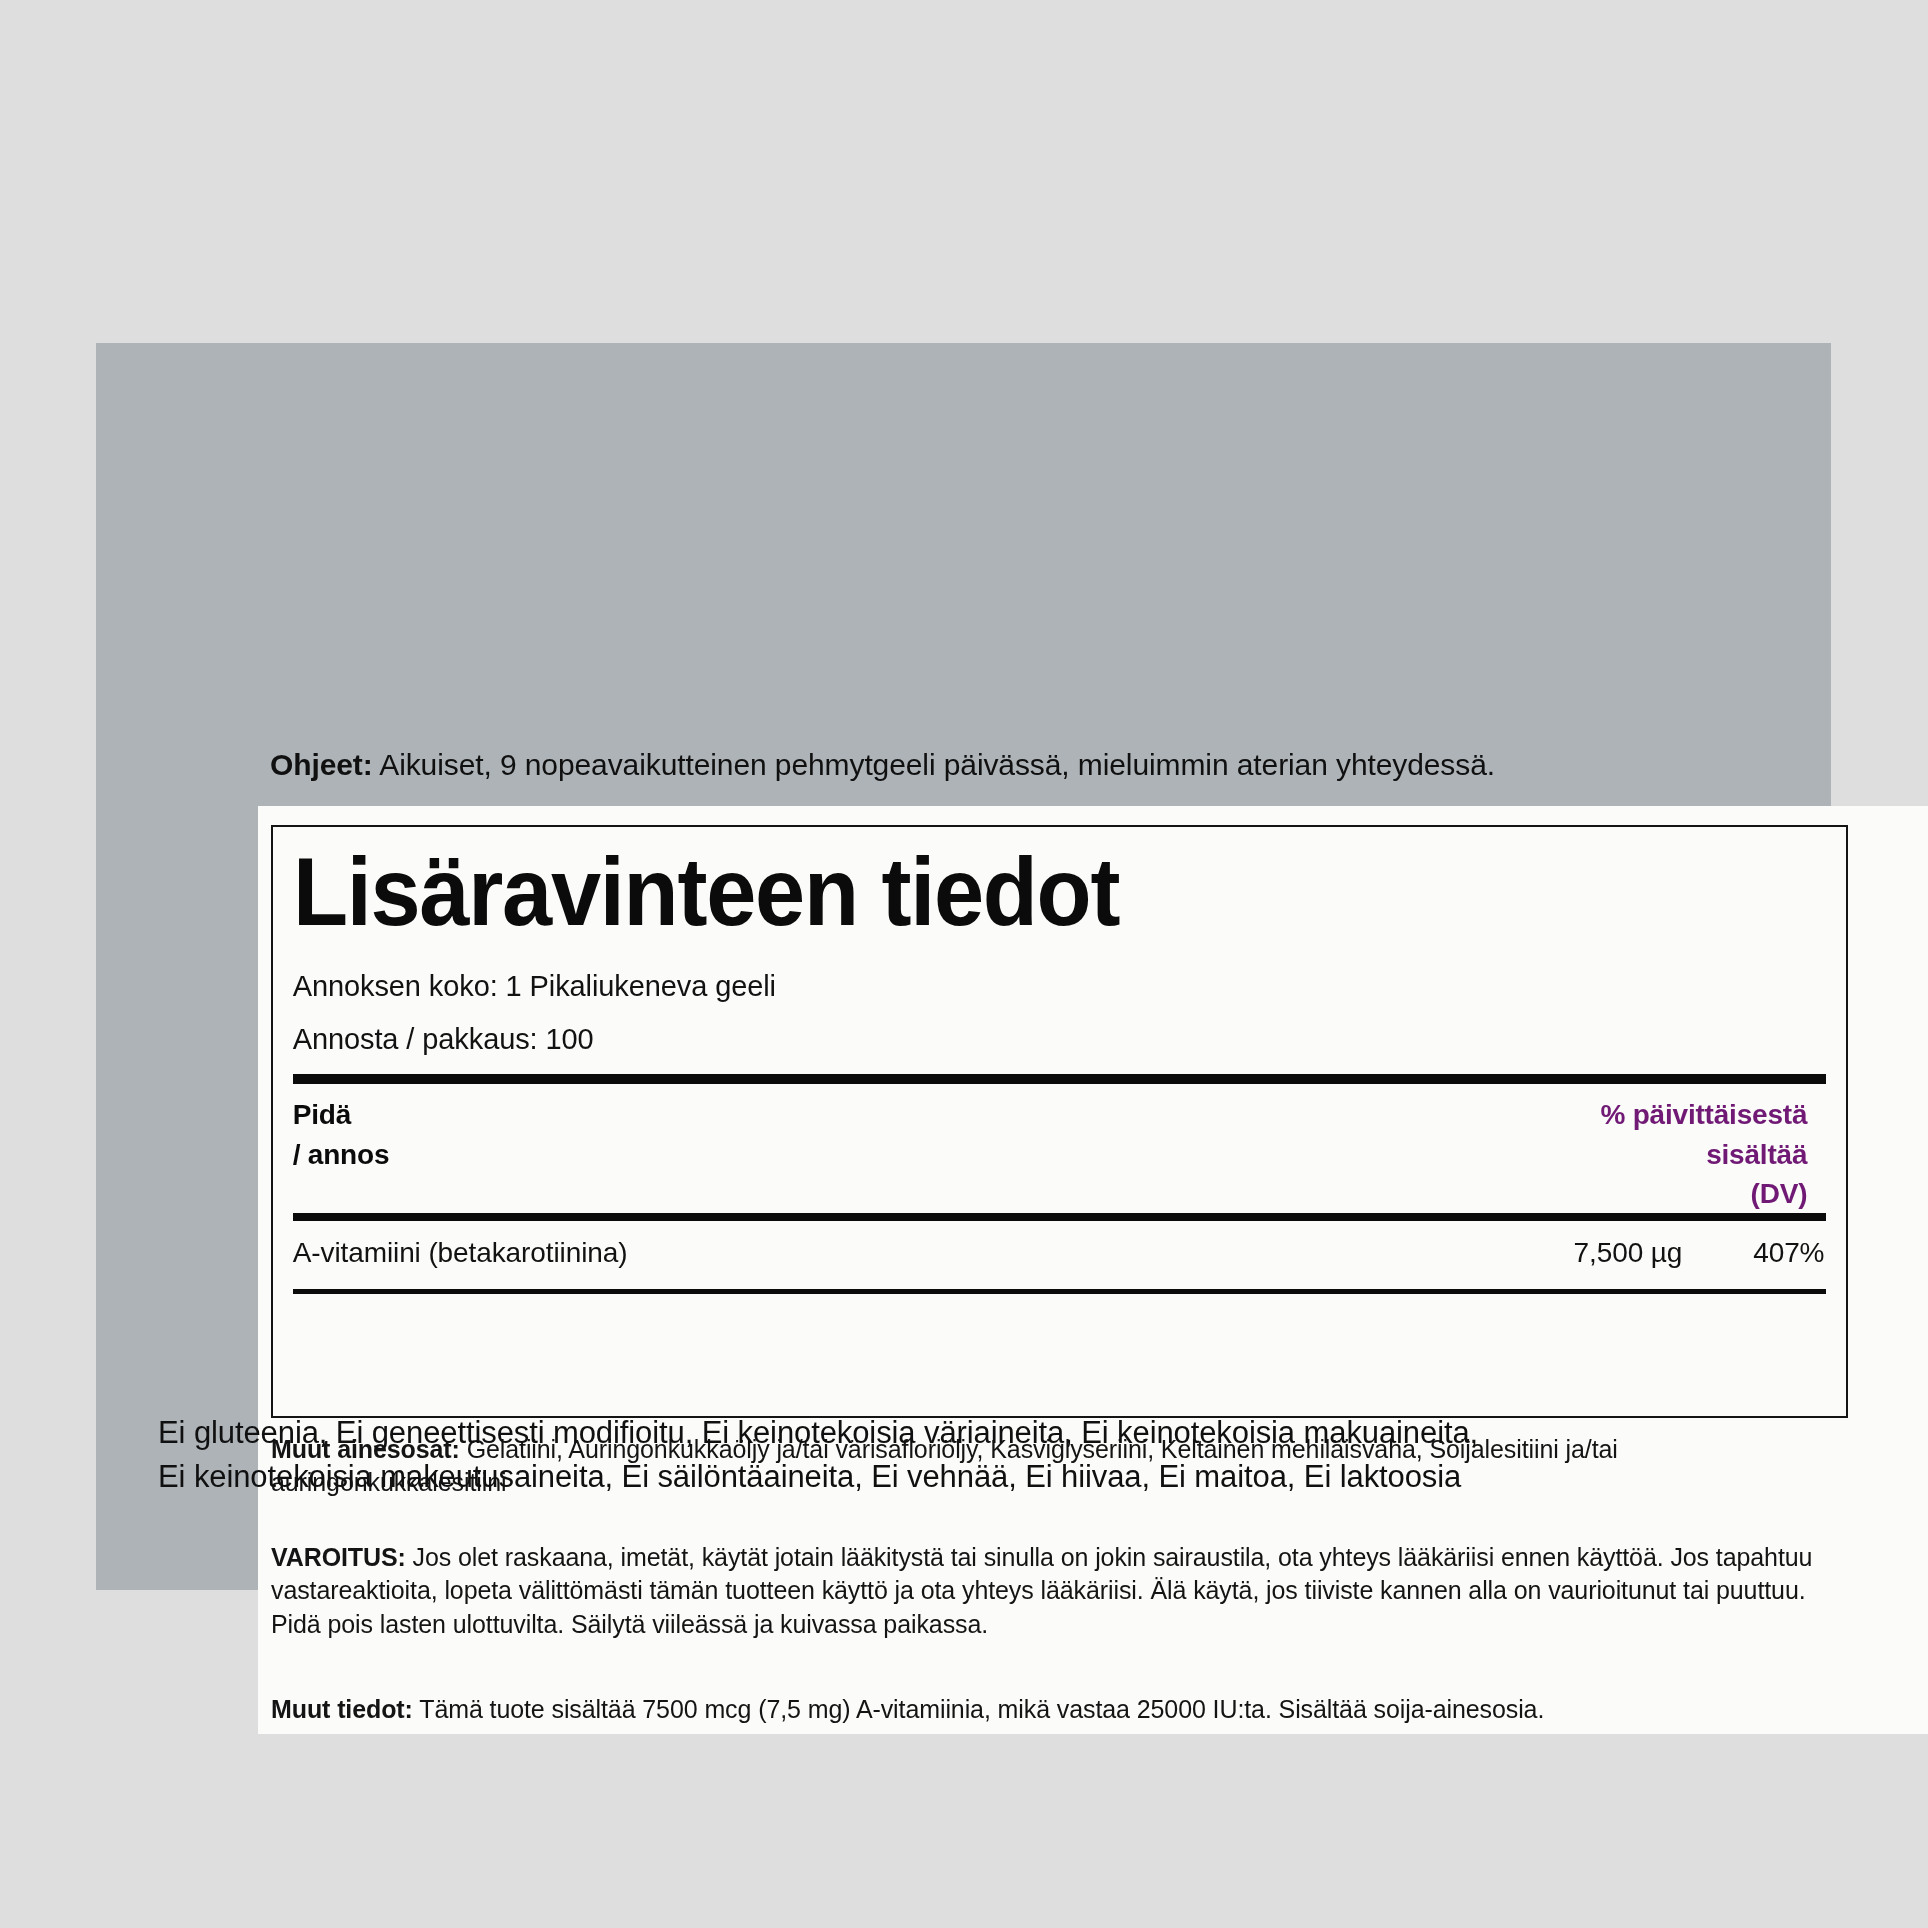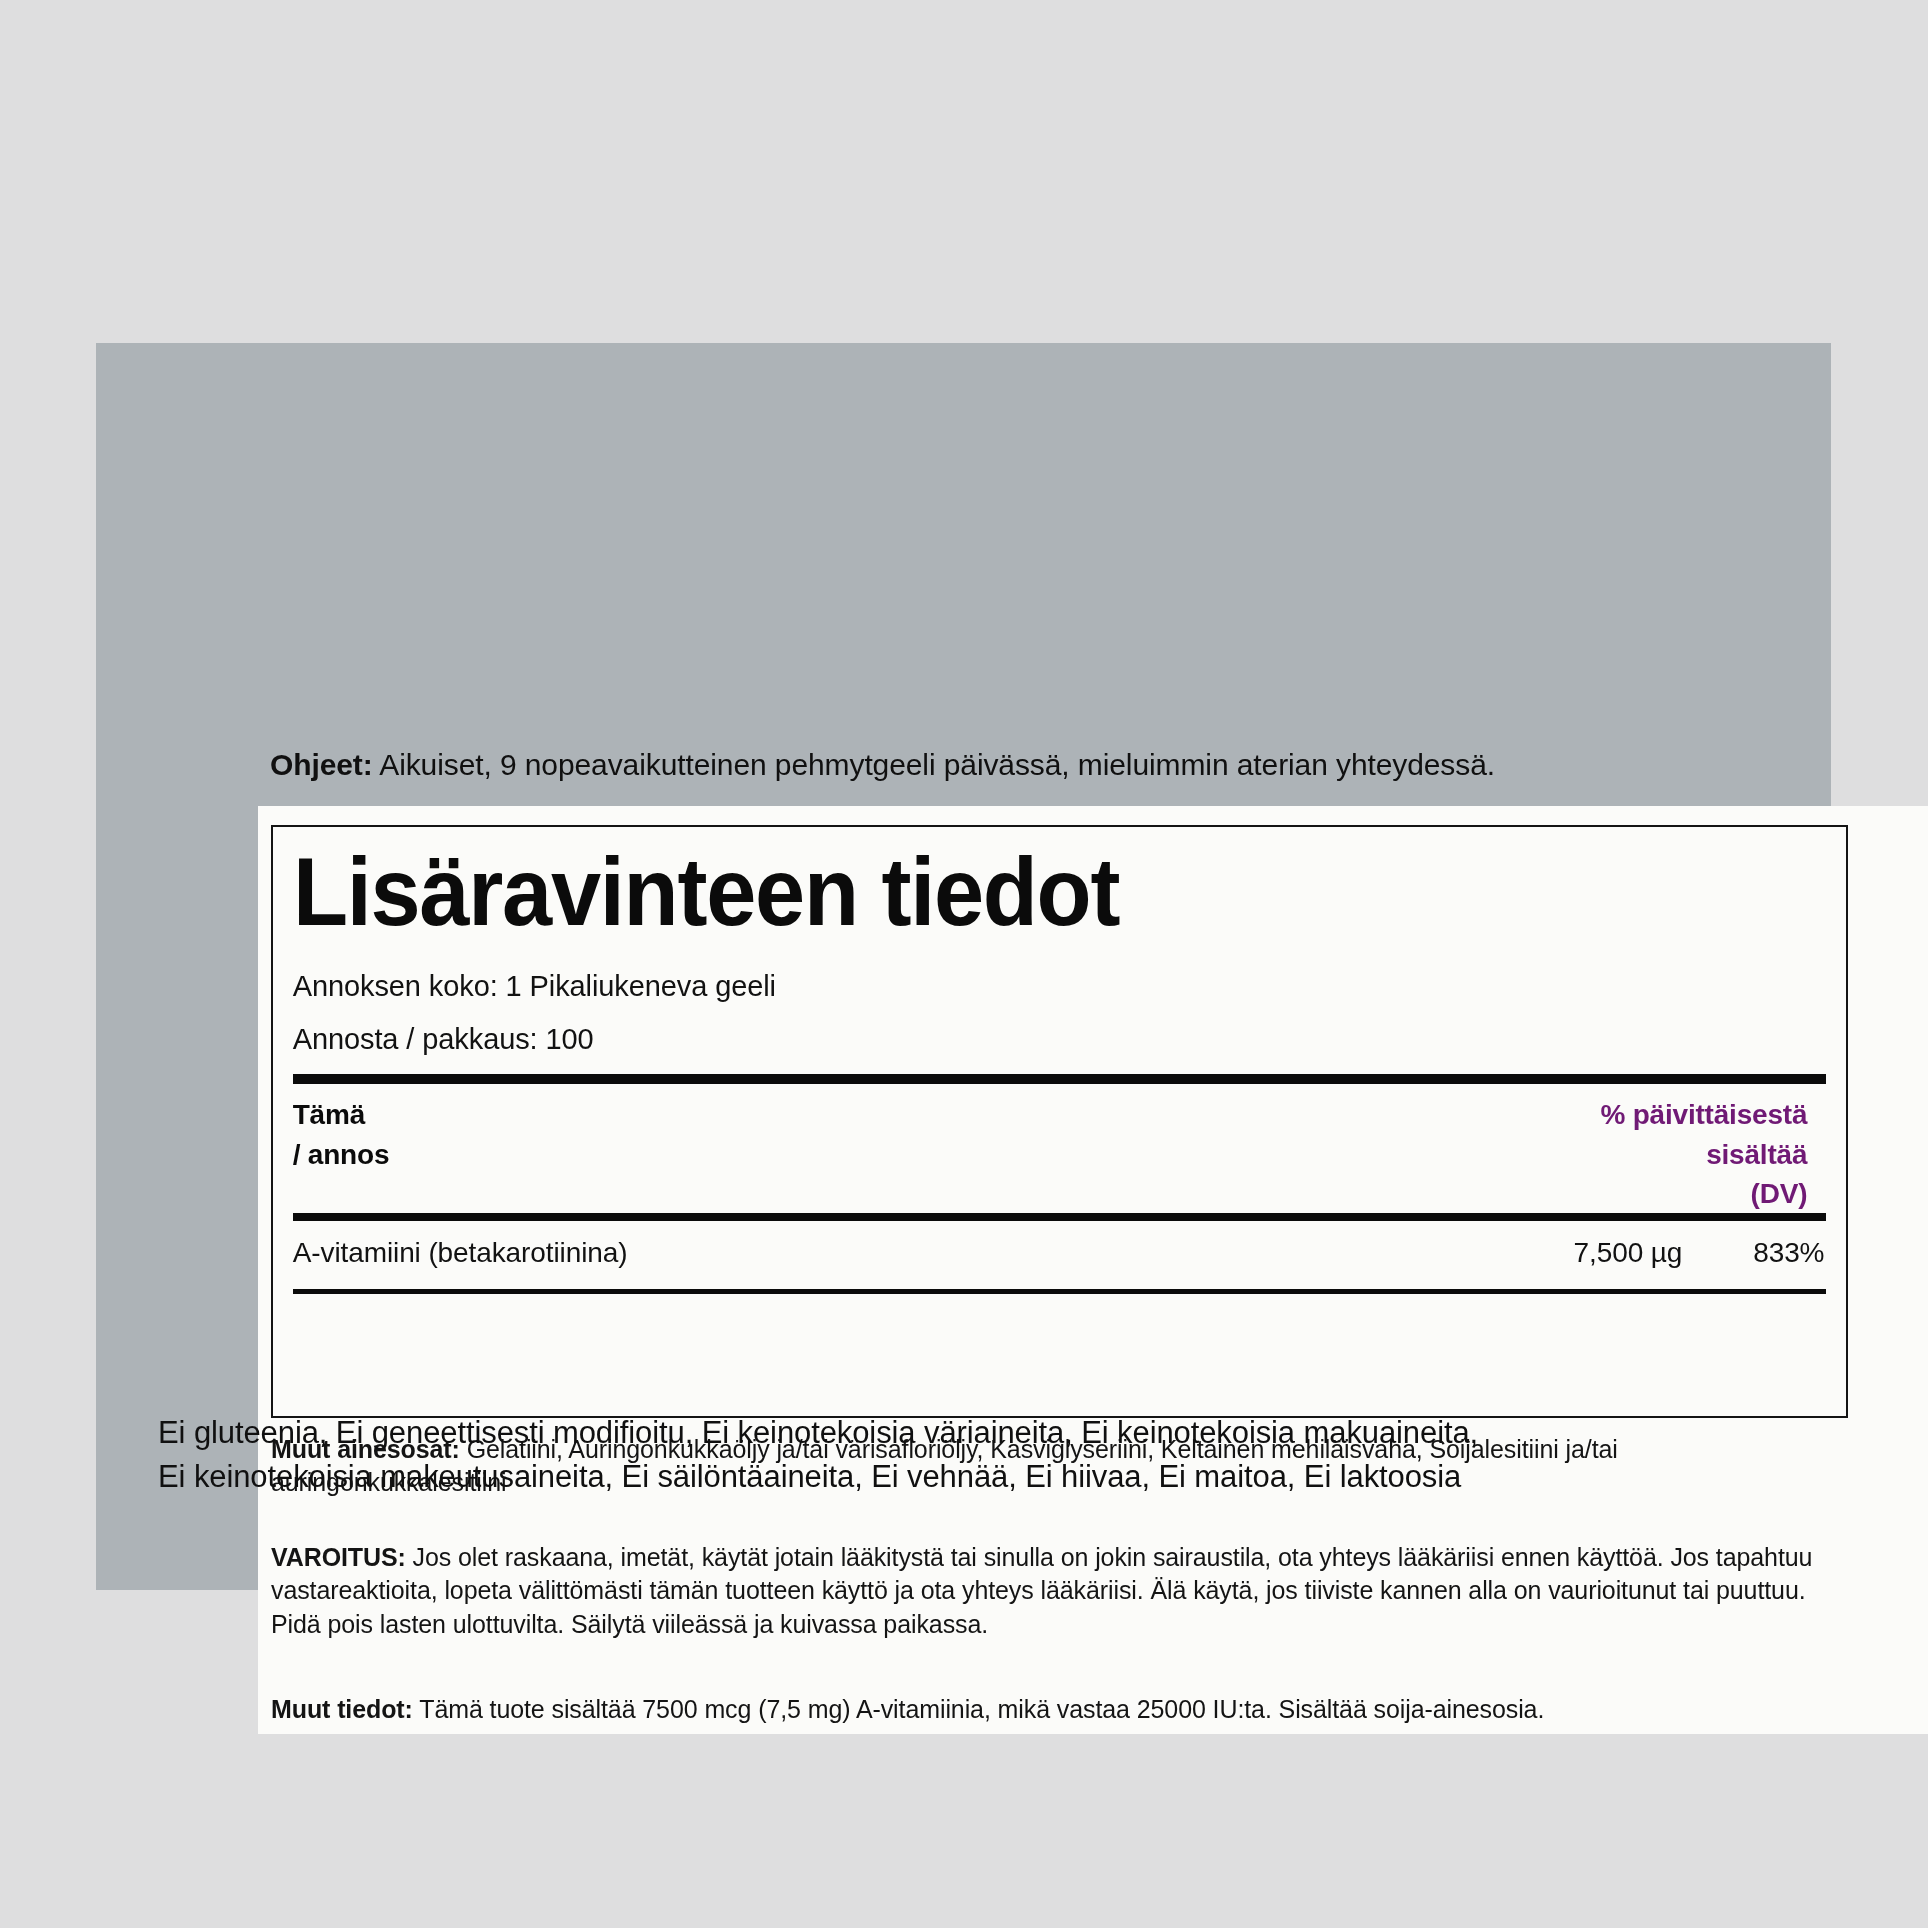--- a/index.html
+++ b/index.html
@@ -211,36 +211,36 @@
 
       <div id="facts-title">Lisäravinteen tiedot</div>
 
       <div id="serving-size" class="serving-line">Annoksen koko: 1 Pikaliukeneva geeli</div>
       <div id="servings-per" class="serving-line">Annosta / pakkaus: 100</div>
 
       <div class="rule-thick"></div>
 
       <div id="col-header">
         <div class="left-head">
-          <div>Tämä</div>
+          <div>Pidä</div>
           <div>/ annos</div>
         </div>
         <div class="right-head">
           <div>% päivittäisestä</div>
           <div>sisältää</div>
           <div>(DV)</div>
         </div>
       </div>
 
       <div class="rule-medium"></div>
 
       <div id="nutrient-row">
         <div class="nut-name">A-vitamiini (betakarotiinina)</div>
         <div class="nut-amount">7,500 µg</div>
-        <div class="nut-dv">833%</div>
+        <div class="nut-dv">407%</div>
       </div>
 
       <div class="rule-thin"></div>
 
     </div>
 
     <div id="other-ingredients" class="panel-para">
       <span class="lead">Muut ainesosat:</span><span> Gelatiini, Auringonkukkaöljy ja/tai värisafloriöljy, Kasviglyseriini, Keltainen mehiläisvaha, Soijalesitiini ja/tai auringonkukkalesitiini</span>
     </div>
 

